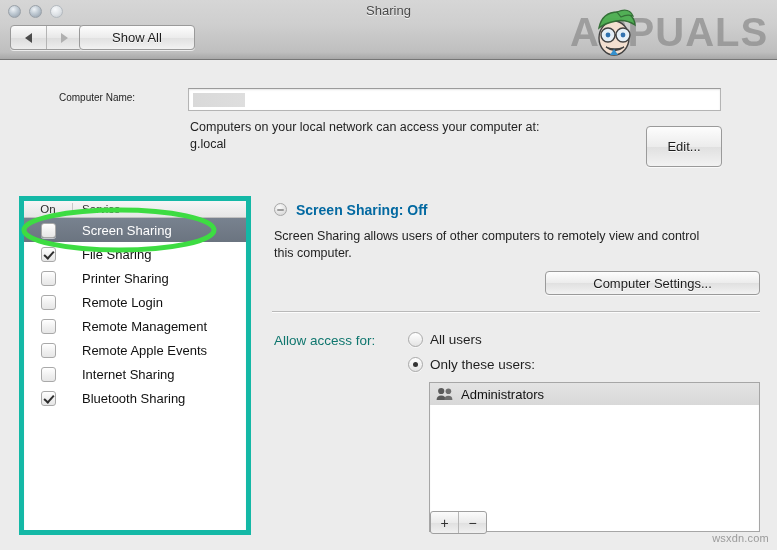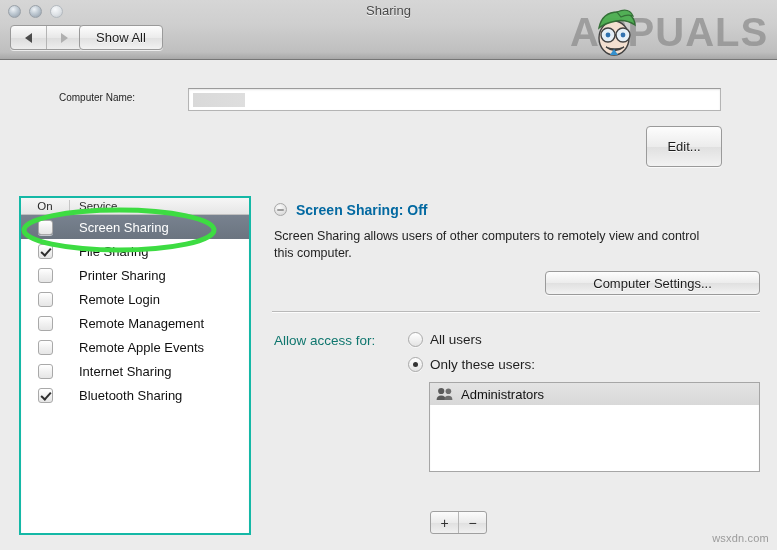--- a/index.html
+++ b/index.html
@@ -85,21 +85,21 @@
     width: 0; height: 0;
     border-top: 5px solid transparent;
     border-bottom: 5px solid transparent;
   }
   .arrow-l { border-right: 7px solid #4b4b4b; }
   .arrow-r { border-left: 7px solid #b0b0b0; }
   #showall {
     position: absolute;
     left: 79px; top: 25px;
     height: 23px;
-    padding: 0 16px;
+    padding: 0 32px;
     display: flex;
     align-items: center;
     font-size: 13px;
     color: #1c1c1c;
     border: 1px solid #9a9a9a;
     border-radius: 4px;
     background: linear-gradient(to bottom, #fdfdfd 0%, #ececec 50%, #e0e0e0 51%, #f2f2f2 100%);
     box-shadow: 0 1px 0 rgba(255,255,255,0.7);
     text-shadow: 0 1px 0 rgba(255,255,255,0.8);
   }
@@ -170,21 +170,21 @@
     box-sizing: border-box;
   }
 
   
   #service-list {
     position: absolute;
     left: 19px; top: 196px;
     width: 232px;
     height: 339px;
     background: #ffffff;
-    border: 2px solid #14b8a6;
+    border: 5px solid #14b8a6;
     box-sizing: border-box;
     box-shadow: inset 0 1px 2px rgba(0,0,0,0.07);
   }
   #list-header {
     height: 17px;
     background: linear-gradient(to bottom, #f6f6f6 0%, #e6e6e6 100%);
     border-bottom: 1px solid #c0c0c0;
     display: flex;
     align-items: center;
     font-size: 11.5px;
@@ -327,21 +327,21 @@
     position: absolute;
     left: 4px; top: 4px;
     width: 5px; height: 5px;
     border-radius: 50%;
     background: #353535;
   }
   #users-list {
     position: absolute;
     left: 429px; top: 382px;
     width: 331px;
-    height: 90px;
+    height: 150px;
     background: #ffffff;
     border: 1px solid #a6a6a6;
     box-sizing: border-box;
     box-shadow: inset 0 1px 2px rgba(0,0,0,0.07);
   }
   .user-row {
     height: 22px;
     display: flex;
     align-items: center;
     padding-left: 6px;
@@ -421,20 +421,24 @@
         <path d="M44 43 q9 7 18 0 q-9 4 -18 0 z" fill="#ffffff" stroke="#3b3b3b" stroke-width="1.3"></path>
         <path d="M48 51 l4 -6 l4 6 z" fill="#2d8fd0"></path>
       </g>
     </svg>
   </div>
 
   <div id="computer-name-label">Computer Name:</div>
   <div id="computer-name-field">
     <div id="computer-name-redaction"></div>
   </div>
+  <div id="network-desc">
+    <div>Computers on your local network can access your computer at:</div>
+    <div>g.local</div>
+  </div>
   <div id="edit-button">Edit...</div>
 
   <div id="service-list">
     <div id="list-header">
       <div id="col-on">On</div>
       <div id="col-service">Service</div>
     </div>
     <div id="service-rows">
         <div class="srv-row selected">
           <div class="srv-check-cell">

